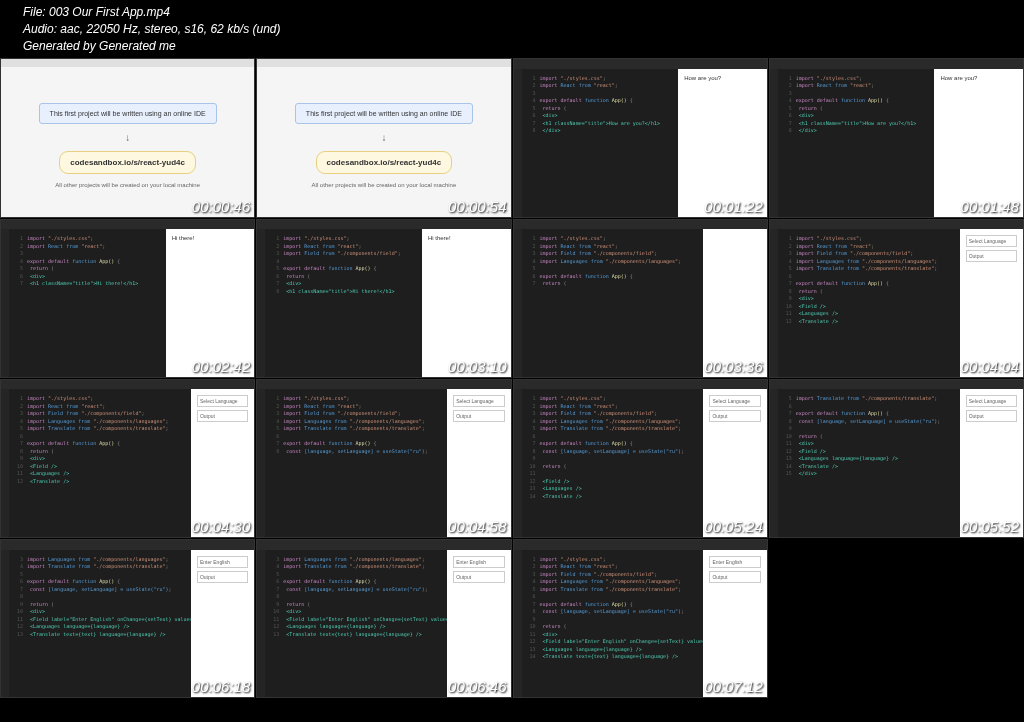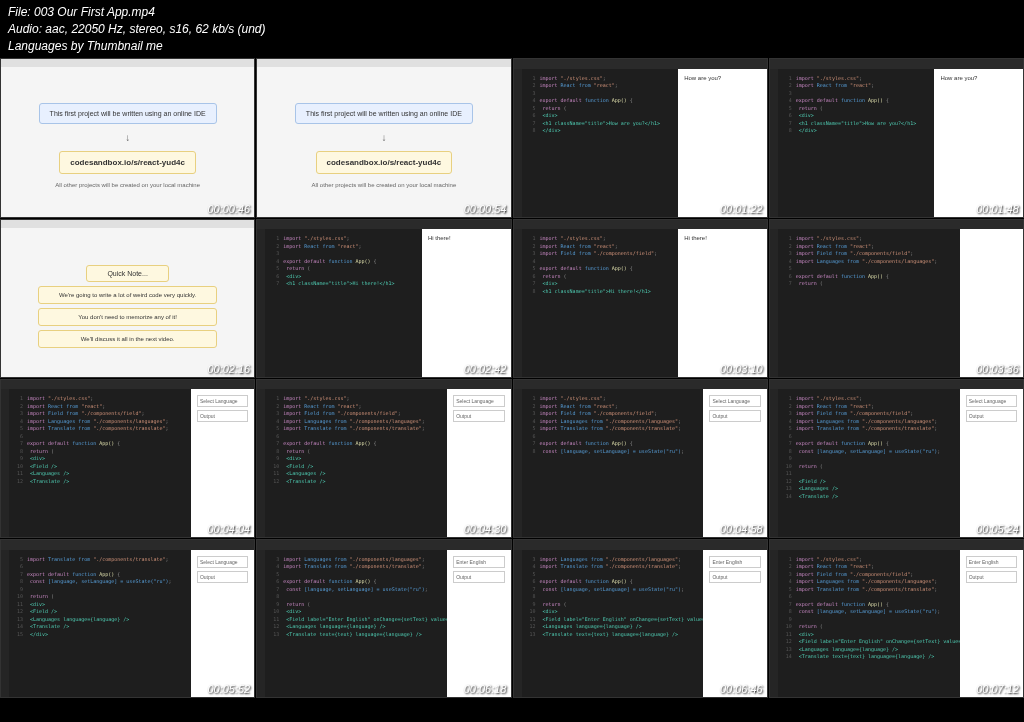--- a/index.html
+++ b/index.html
@@ -1,28 +1,28 @@
 <!DOCTYPE html>
 <html><head>
 <meta charset="utf-8">
 <style>
 * { margin: 0; padding: 0; box-sizing: border-box; }
 body { width: 1024px; height: 722px; background: #000; font-family: Arial, sans-serif; overflow: hidden; }
-.header { background: #000; color: #fff; padding: 4px 8px; font-size: 12px; font-style: italic; line-height: 1.4; }
+.header { background: #000; color: #fff; padding: 4px 8px; font-size: 12px; font-style: italic; line-height: 1.4; margin-left: 15px; }
 .header div { white-space: nowrap; }
 .grid { display: grid; grid-template-columns: repeat(4, 1fr); grid-template-rows: repeat(4, 1fr); height: 640px; gap: 1px; }
 .thumb { position: relative; background: #1a1a1a; overflow: hidden; border: 1px solid #333; }
 .thumb.light { background: #f5f5f5; }
 .thumb.dark { background: #1e1e1e; }
-.timestamp { position: absolute; bottom: 2px; right: 4px; color: #fff; font-size: 11px; font-style: italic; text-shadow: 1px 1px 2px #000; z-index: 10; }
+.timestamp { position: absolute; bottom: 2px; right: 4px; color: #fff; font-size: 15px; font-style: italic; text-shadow: 1px 1px 2px #000; z-index: 10; }
 
 
 .slide-content { display: flex; flex-direction: column; align-items: center; justify-content: center; height: 100%; padding: 20px; gap: 8px; }
 .box-blue { background: #e8f0fe; border: 1px solid #a8c4e8; padding: 6px 10px; border-radius: 3px; font-size: 7px; color: #333; text-align: center; }
-.box-yellow { background: #fef8e0; border: 1px solid #e8d080; padding: 6px 10px; border-radius: 3px; font-size: 8px; font-weight: bold; color: #333; text-align: center; }
+.box-yellow { background: #fef8e0; border: 1px solid #e8d080; padding: 6px 10px; border-radius: 9px; font-size: 8px; font-weight: bold; color: #333; text-align: center; }
 .arrow-down { color: #666; font-size: 10px; }
 .sub-text { font-size: 6px; color: #666; text-align: center; line-height: 1.3; }
 
 .quick-note { display: flex; flex-direction: column; align-items: center; justify-content: center; height: 100%; padding: 15px; gap: 4px; }
 .qn-title { background: #fef8e0; border: 1px solid #e8d080; padding: 4px 20px; border-radius: 3px; font-size: 7px; color: #333; }
 .qn-item { background: #fef8e0; border: 1px solid #e8d080; padding: 5px 8px; border-radius: 3px; font-size: 6px; color: #333; width: 80%; text-align: center; }
 
 
 .ide { display: flex; height: 100%; }
 .ide-sidebar { width: 8px; background: #252525; }
@@ -41,21 +41,21 @@
 .ide-wrap { display: flex; flex-direction: column; height: 100%; }
 
 .preview-select { border: 1px solid #ccc; padding: 2px; margin-bottom: 3px; font-size: 5px; color: #666; }
 </style>
 </head>
 <body>
 
 <div class="header">
   <div>File: 003 Our First App.mp4</div>
   <div>Audio: aac, 22050 Hz, stereo, s16, 62 kb/s (und)</div>
-  <div>Languages by Thumbnail me</div>
+  <div>Generated by Generated me</div>
 </div>
 
 <div class="grid">
 
   <div class="thumb light">
     <div class="browser-bar"></div>
     <div class="slide-content">
       <div class="box-blue">This first project will be written using an online IDE</div>
       <div class="arrow-down">↓</div>
       <div class="box-yellow">codesandbox.io/s/react-yud4c</div>
@@ -114,30 +114,20 @@
           <div class="line"><span class="ln">8</span>    <span class="kw-green">&lt;/div&gt;</span></div>
         </div>
         <div class="ide-preview">
           <div>How are you?</div>
         </div>
       </div>
     </div>
     <div class="timestamp">00:01:48</div>
   </div>
 
-  <div class="thumb light">
-    <div class="browser-bar"></div>
-    <div class="quick-note">
-      <div class="qn-title">Quick Note...</div>
-      <div class="qn-item">We're going to write a lot of weird code very quickly.</div>
-      <div class="qn-item">You don't need to memorize any of it!</div>
-      <div class="qn-item">We'll discuss it all in the next video.</div>
-    </div>
-    <div class="timestamp">00:02:16</div>
-  </div>
 
   <div class="thumb dark">
     <div class="ide-wrap">
         <div class="ide-topbar"></div>
         <div class="ide">
       <div class="ide-sidebar"></div>
       <div class="ide-code">
         <div class="line"><span class="ln">1</span><span class="kw-purple">import</span> <span class="kw-orange">"./styles.css"</span>;</div>
         <div class="line"><span class="ln">2</span><span class="kw-purple">import</span> <span class="kw-blue">React from</span> <span class="kw-orange">"react"</span>;</div>
         <div class="line"><span class="ln">3</span></div>

